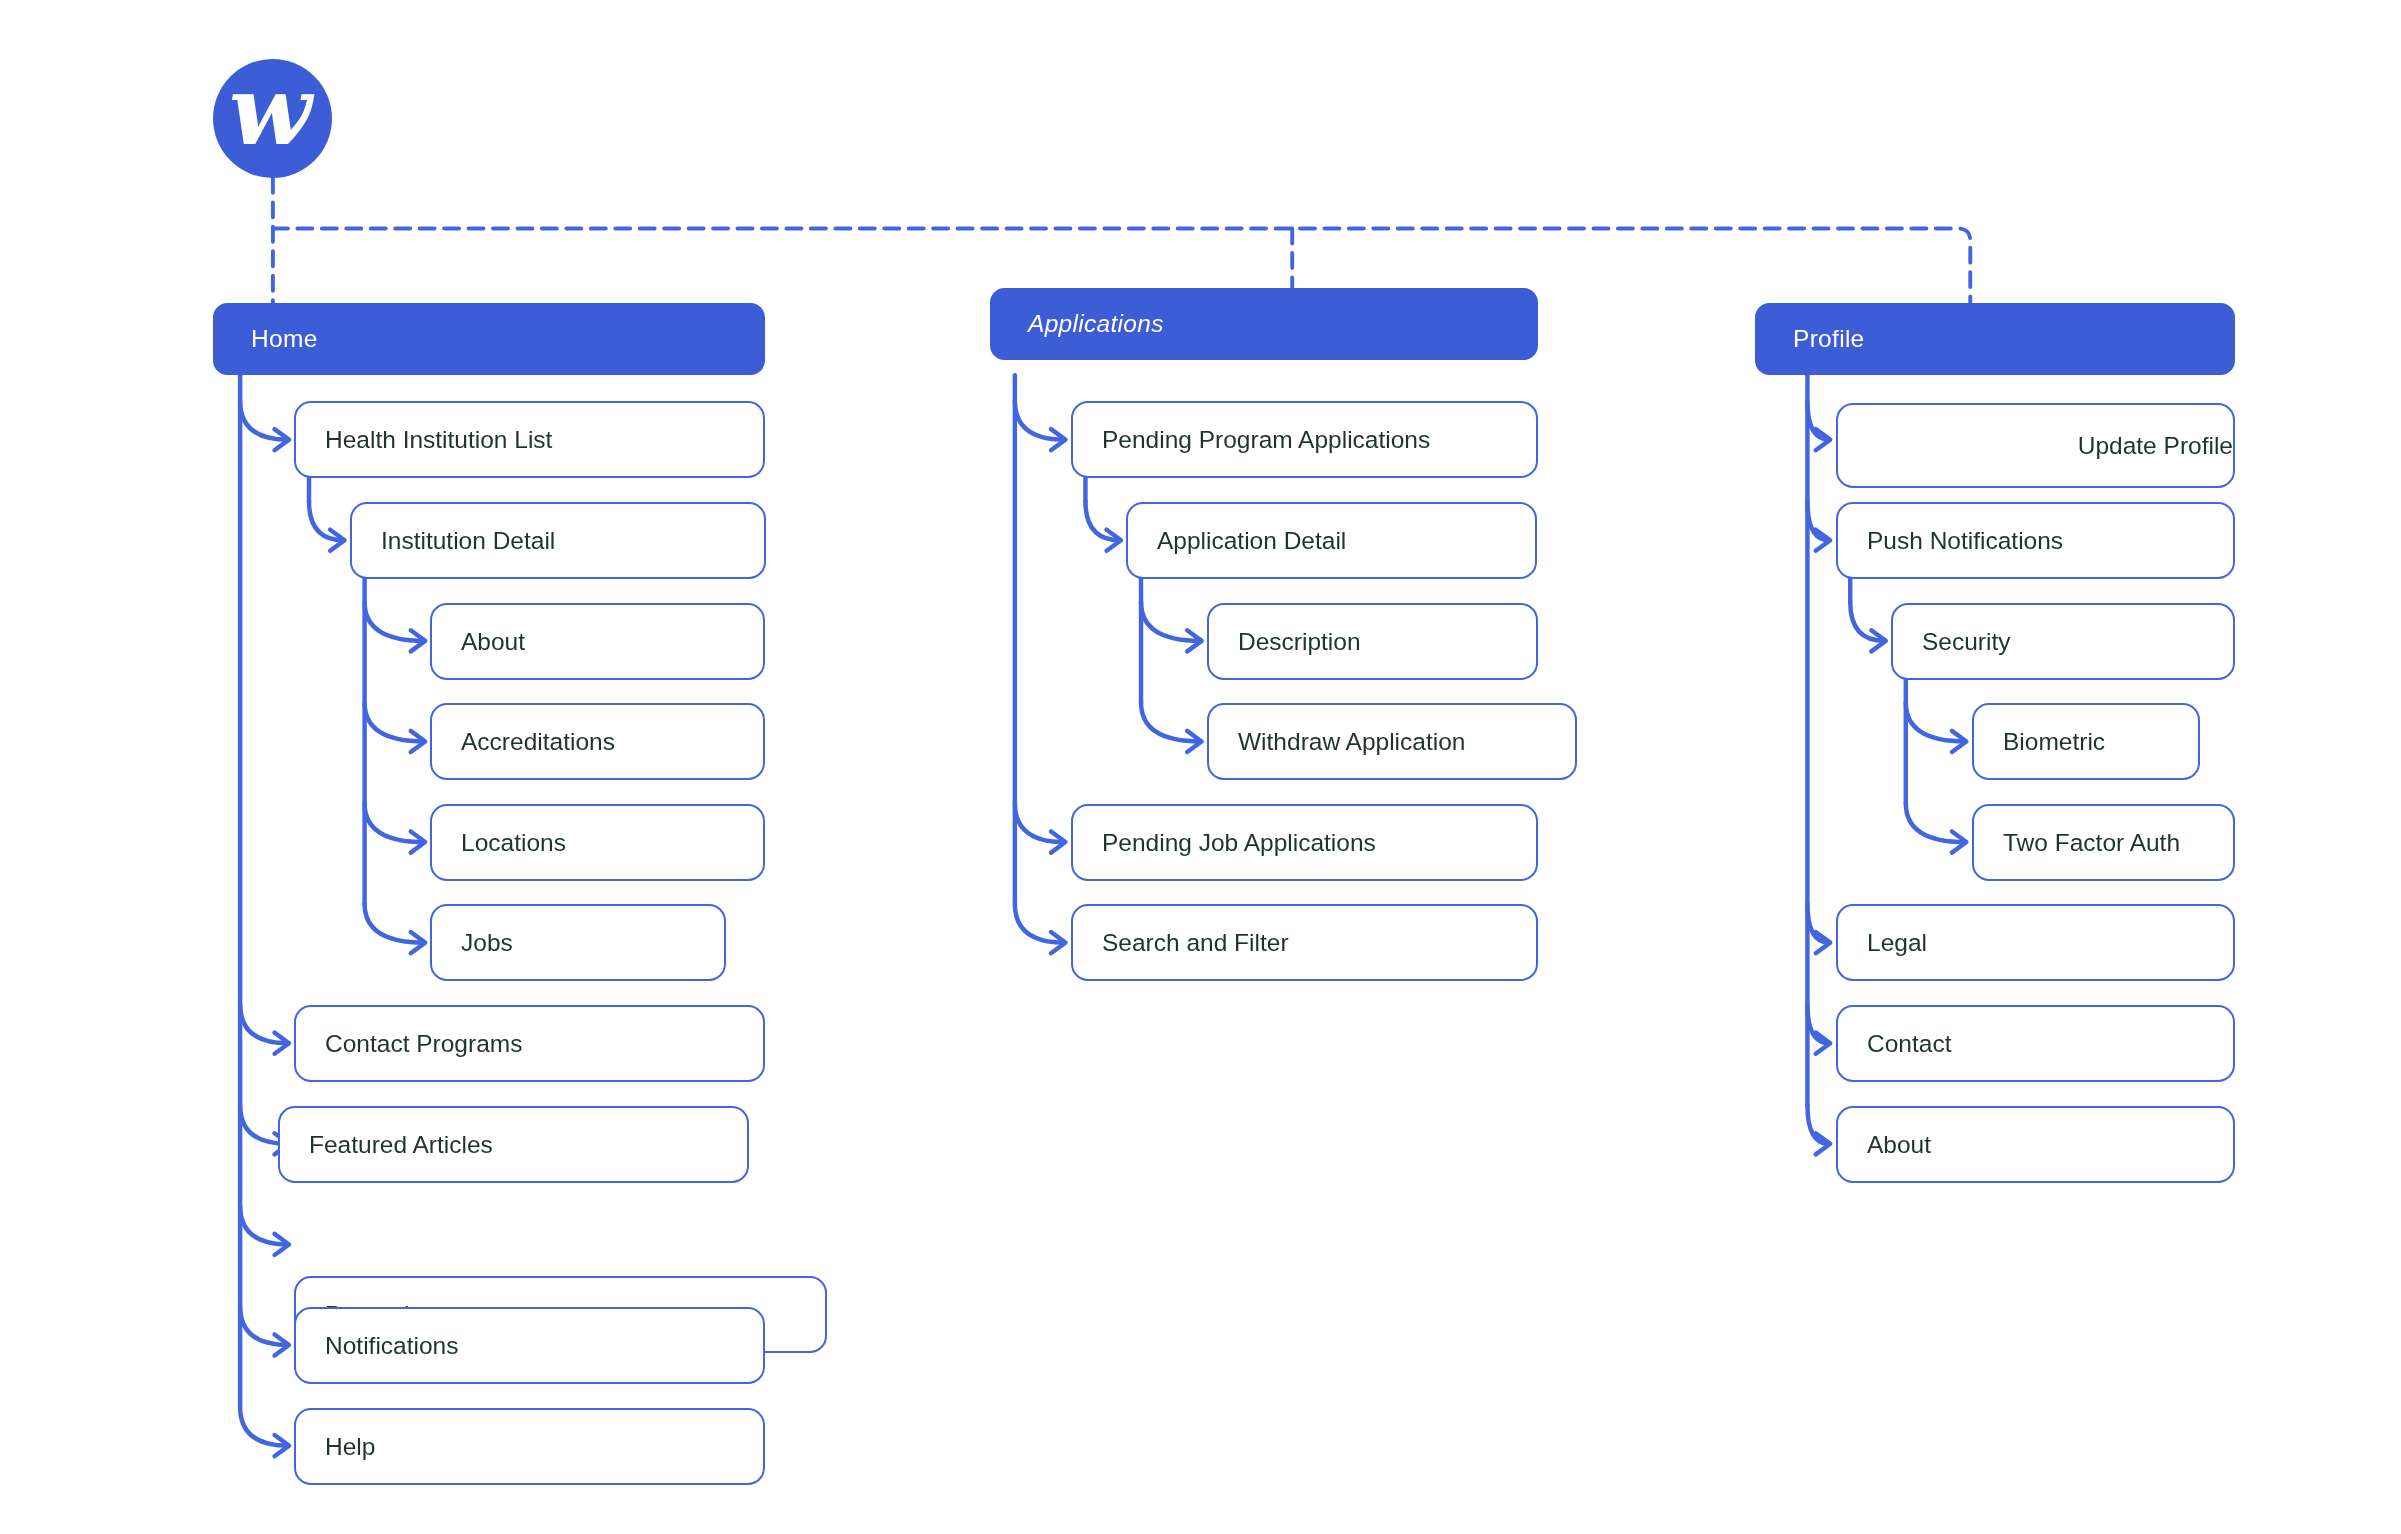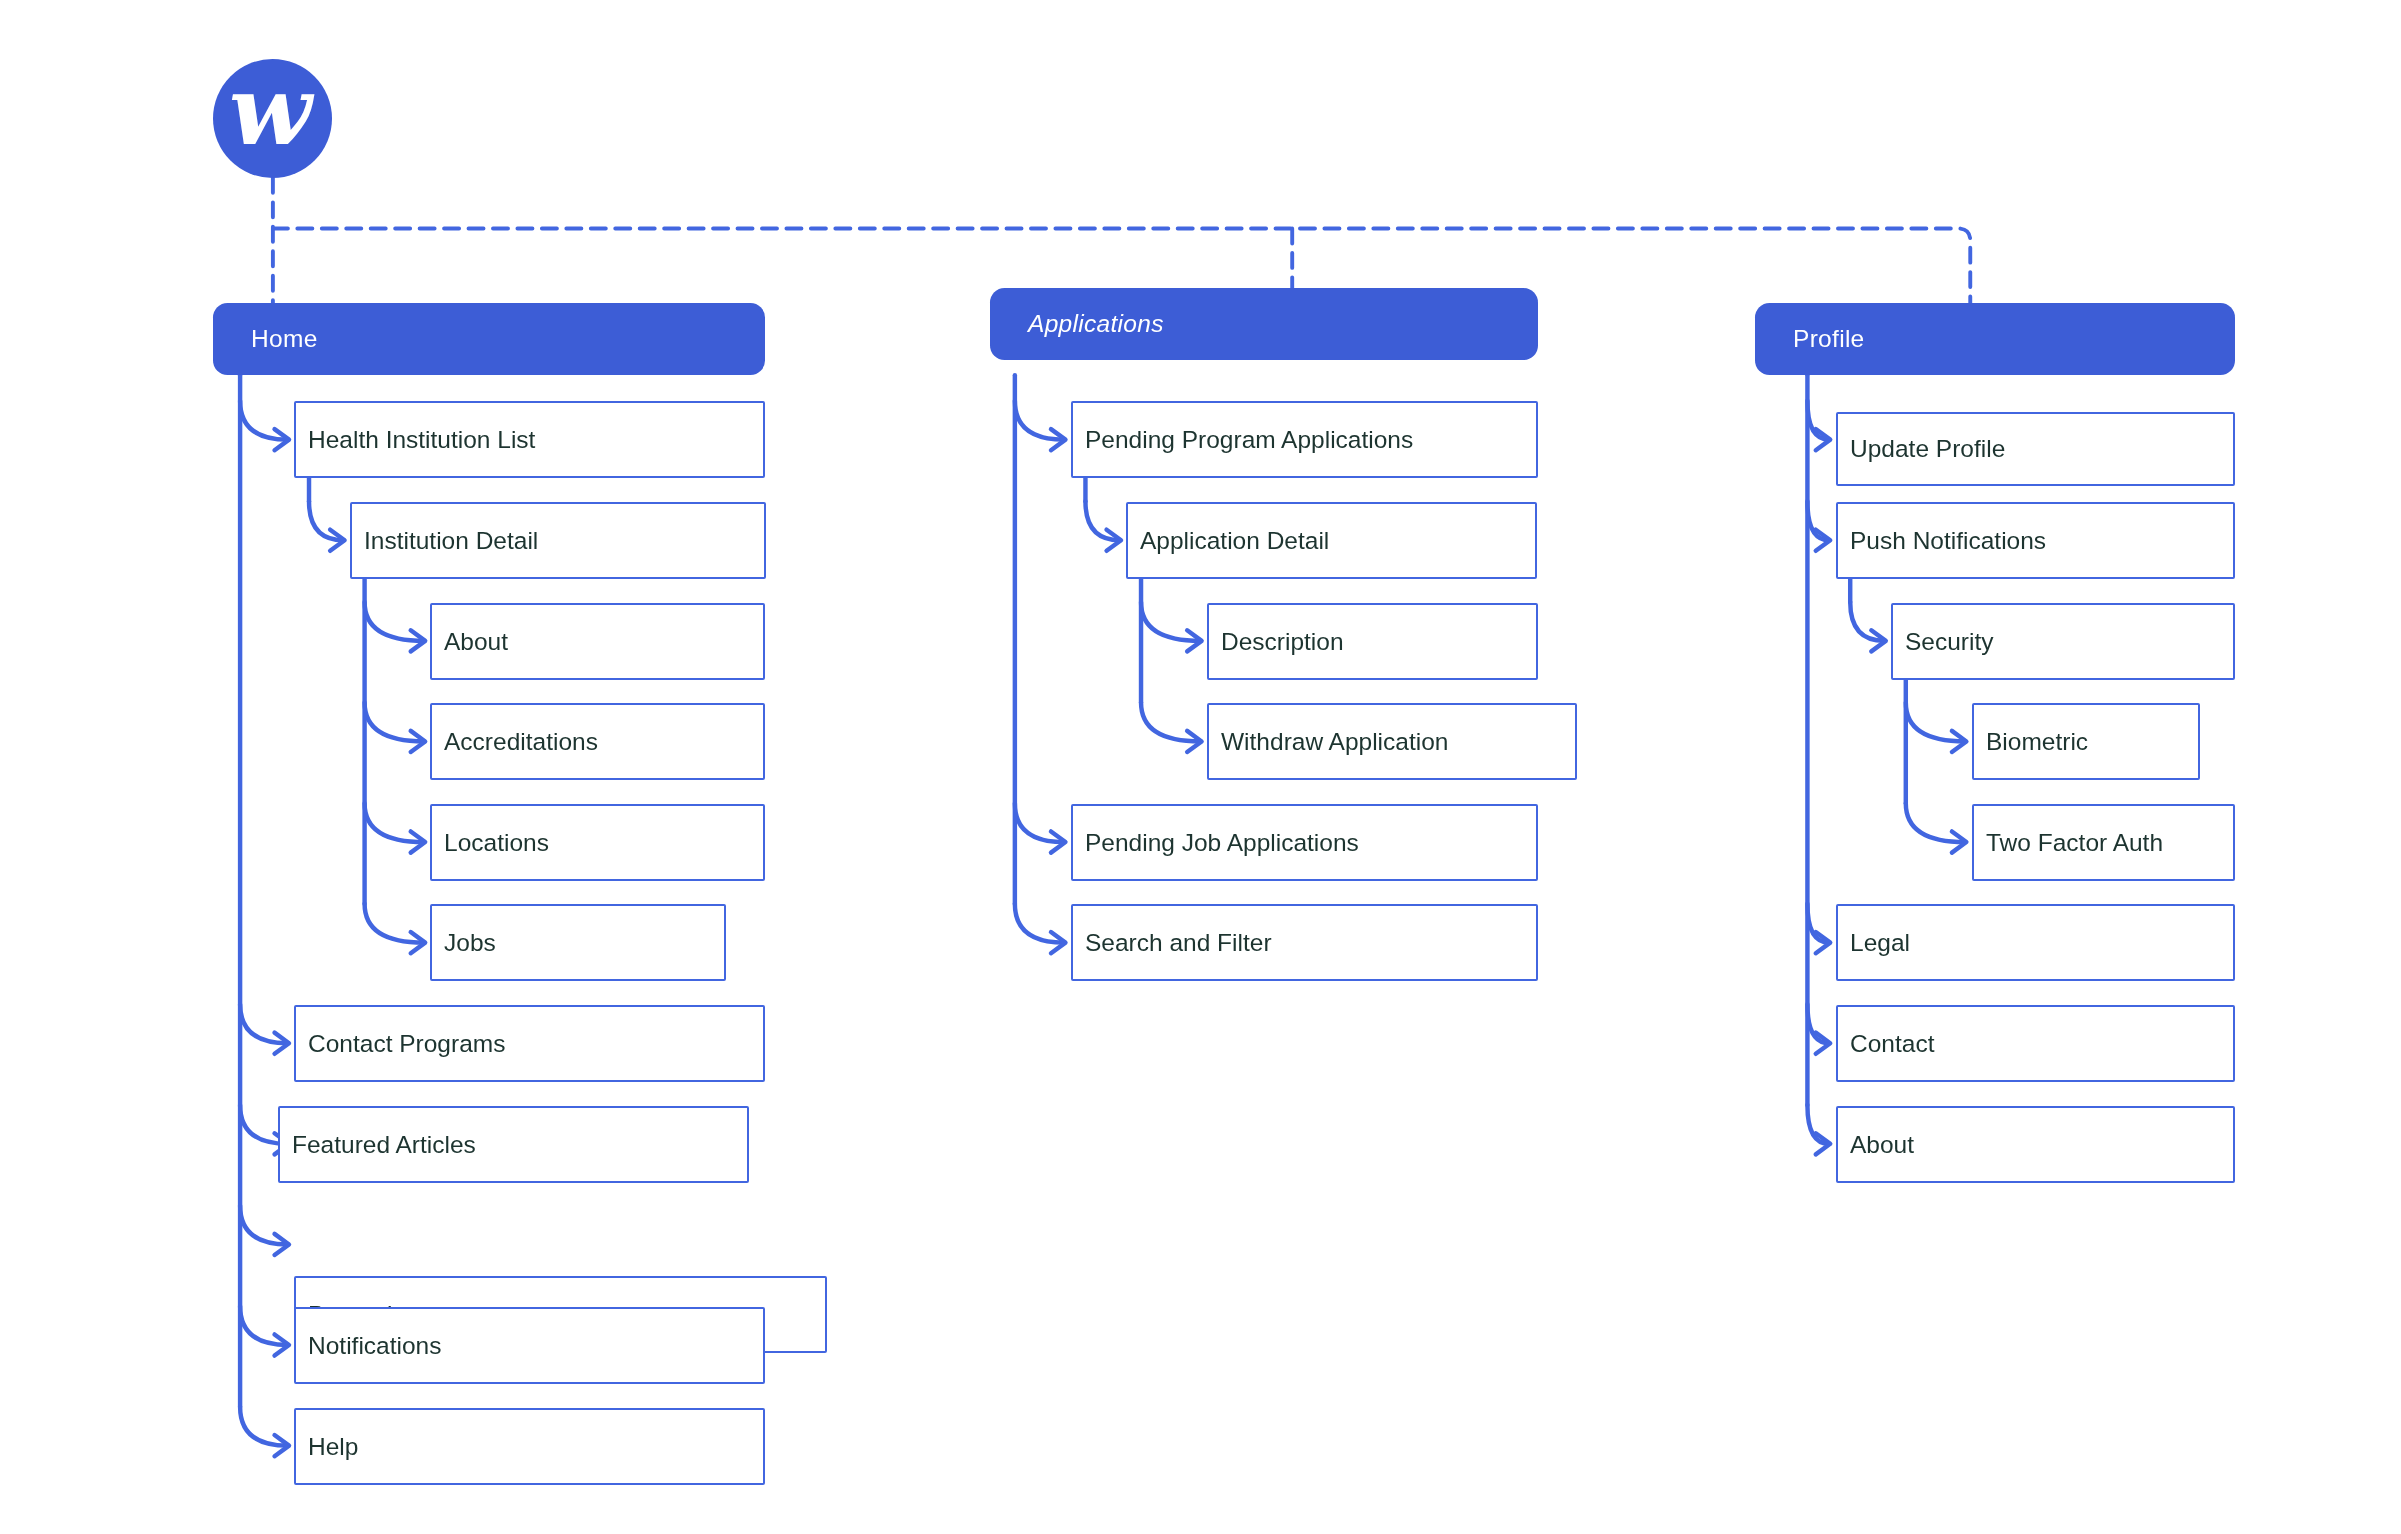--- a/index.html
+++ b/index.html
@@ -7,22 +7,22 @@
   #diagram{position:relative;width:2401px;height:1534px;overflow:hidden;background:var(--canvas,#fff);}
   #wires{position:absolute;left:0;top:0;width:2401px;height:1534px;}
   .logo{position:absolute;border-radius:50%;background:var(--blue-fill,#3d5dd6);
         display:flex;align-items:center;justify-content:center;}
   .logo span{font-family:"DejaVu Serif",serif;font-style:italic;font-weight:bold;
         color:#fff;font-size:96px;line-height:1;transform:translate(-2.2px,-7.8px);}
   .header-node{position:absolute;background:var(--blue-fill,#3d5dd6);border-radius:14.5px;
         display:flex;align-items:center;box-sizing:border-box;padding-left:38px;
         color:#ffffff;font-size:24.5px;font-weight:500;letter-spacing:0.3px;}
   .node{position:absolute;background:#ffffff;border:2.8px solid var(--blue-stroke,#4266e0);
-        border-radius:2px;display:flex;align-items:center;box-sizing:border-box;
-        padding-left:12px;color:var(--ink,#1d3430);font-size:24.5px;font-weight:400;}
+        border-radius:17px;display:flex;align-items:center;box-sizing:border-box;
+        padding-left:29px;color:var(--ink,#1d3430);font-size:24.5px;font-weight:400;}
 </style>
 </head>
 <body>
 
 <div id="diagram">
   <svg id="wires" viewBox="0 0 4320 2760" xmlns="http://www.w3.org/2000/svg">
       <path d="M 491 320 V 545" fill="none" stroke="#4266E0" stroke-width="7" stroke-linecap="round" stroke-linejoin="round" stroke-dasharray="27 17"></path>
       <path d="M 491 411 H 3523
       Q 3545 411 3545 433
       V 545" fill="none" stroke="#4266E0" stroke-width="7" stroke-linecap="round" stroke-linejoin="round" stroke-dasharray="27 17"></path>
@@ -144,21 +144,21 @@
       </div>
       <div class="node" style="left: 1071px; top: 804px; width: 467px; height: 77px;">
         <span>Pending Job Applications</span>
       </div>
       <div class="node" style="left: 1071px; top: 904px; width: 467px; height: 77px;">
         <span>Search and Filter</span>
       </div>
       <div class="header-node" style="left: 1755px; top: 303px; width: 480px; height: 72px;">
         <span>Profile</span>
       </div>
-      <div class="node" style="left: 1836px; top: 412px; width: 399px; height: 74px;">
+      <div class="node" style="left: 1836px; top: 403px; width: 399px; height: 85px; justify-content: flex-end;">
         <span>Update Profile</span>
       </div>
       <div class="node" style="left: 1836px; top: 502px; width: 399px; height: 77px;">
         <span>Push Notifications</span>
       </div>
       <div class="node" style="left: 1891px; top: 603px; width: 344px; height: 77px;">
         <span>Security</span>
       </div>
       <div class="node" style="left: 1972px; top: 703px; width: 228px; height: 77px;">
         <span>Biometric</span>

